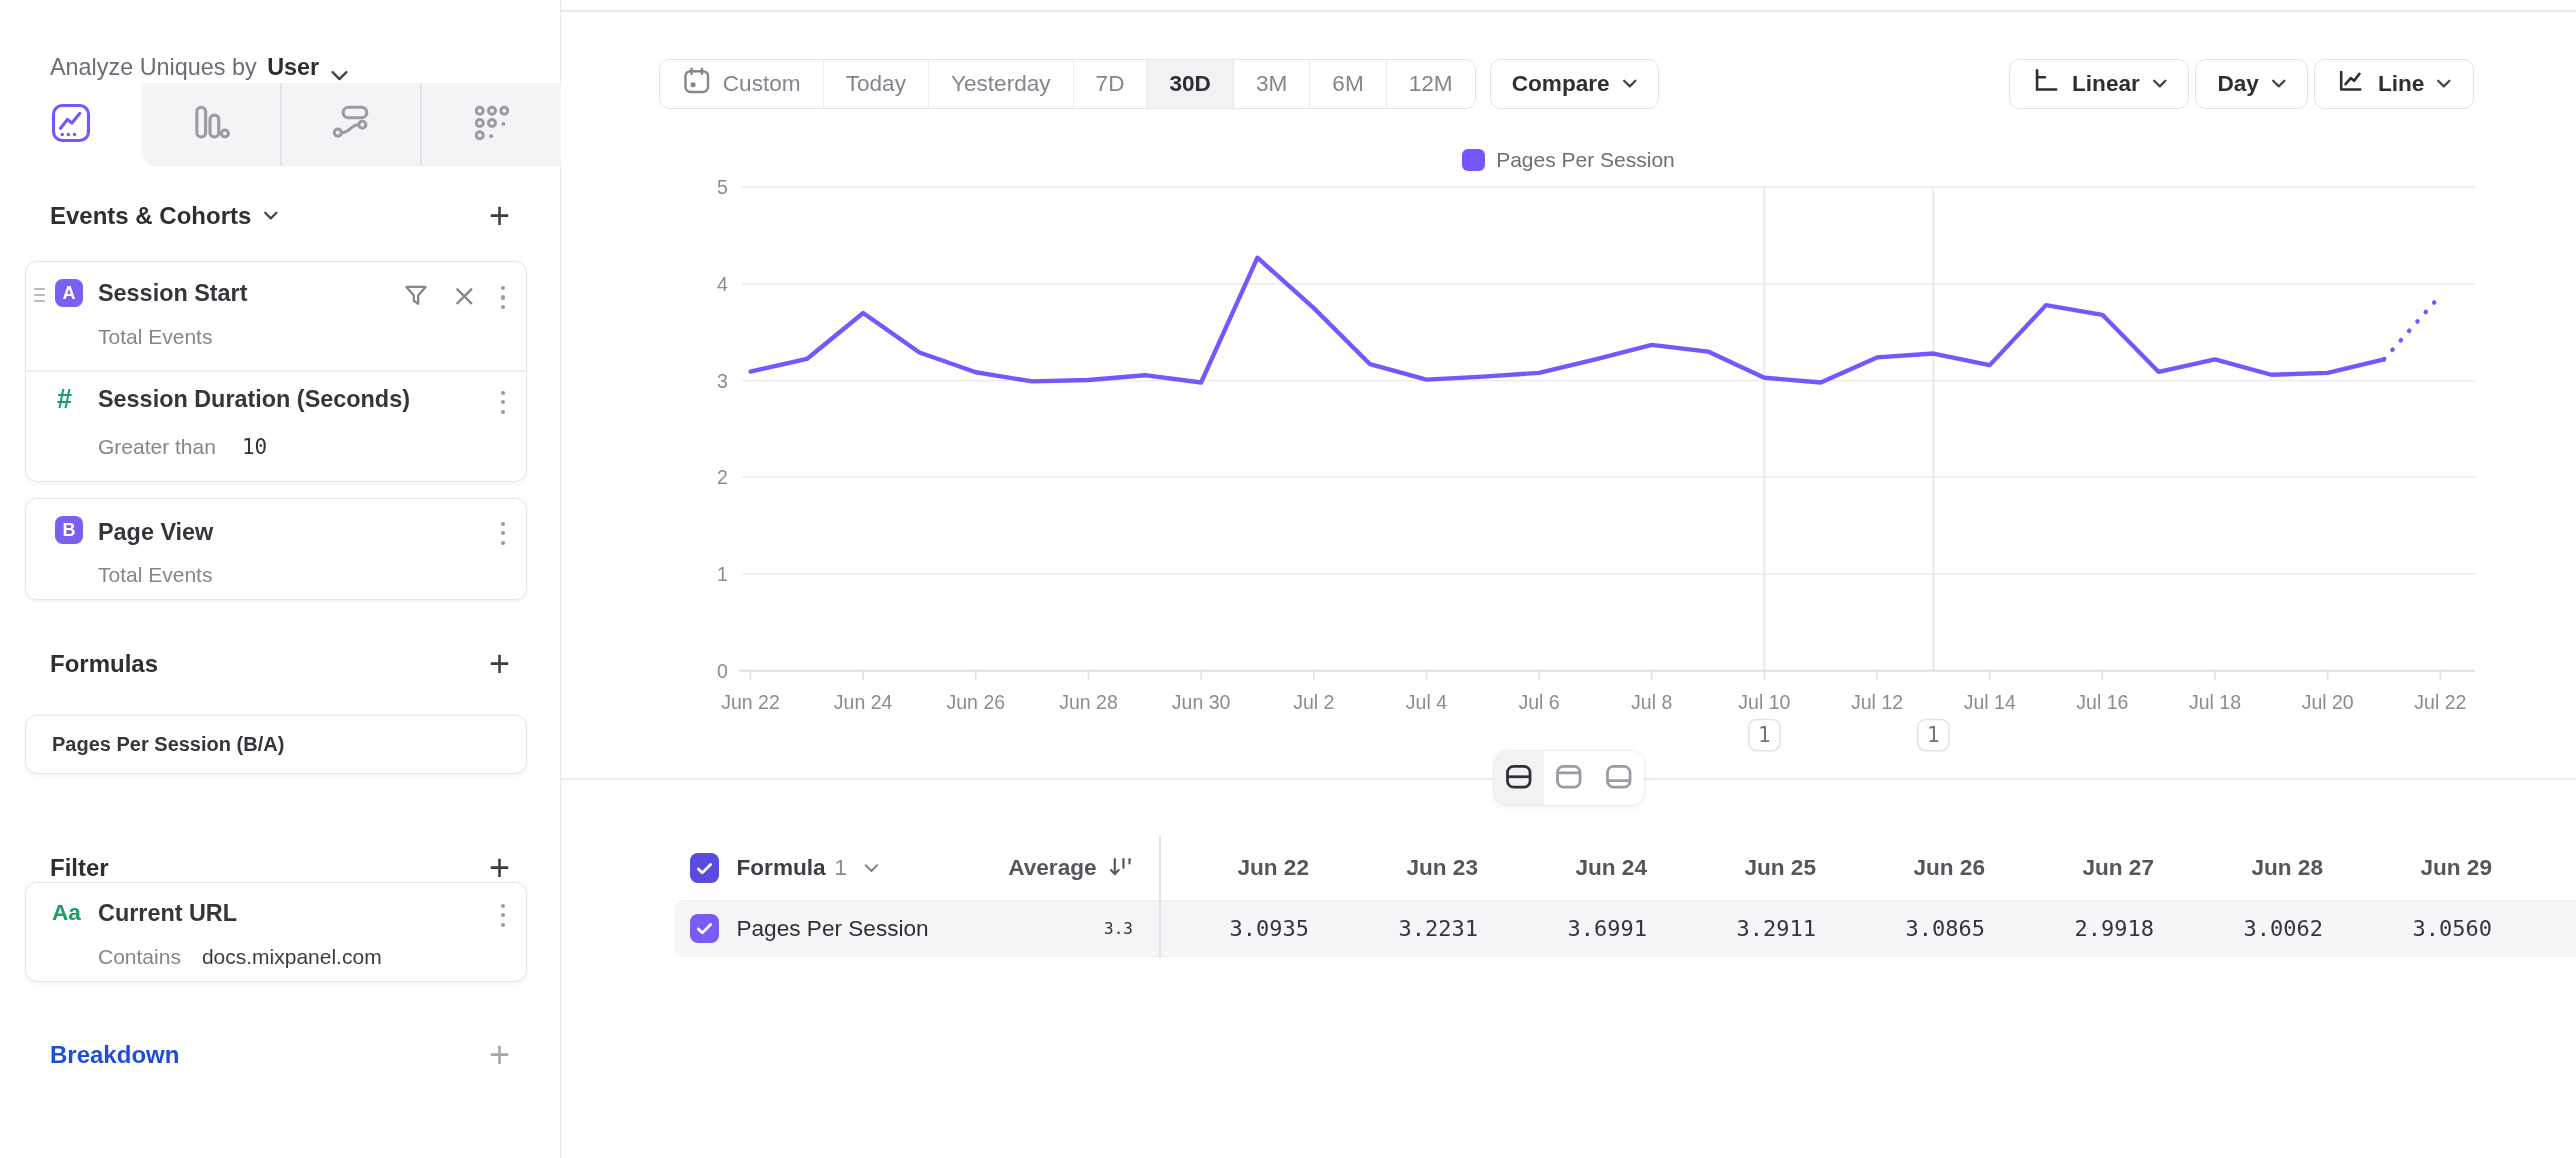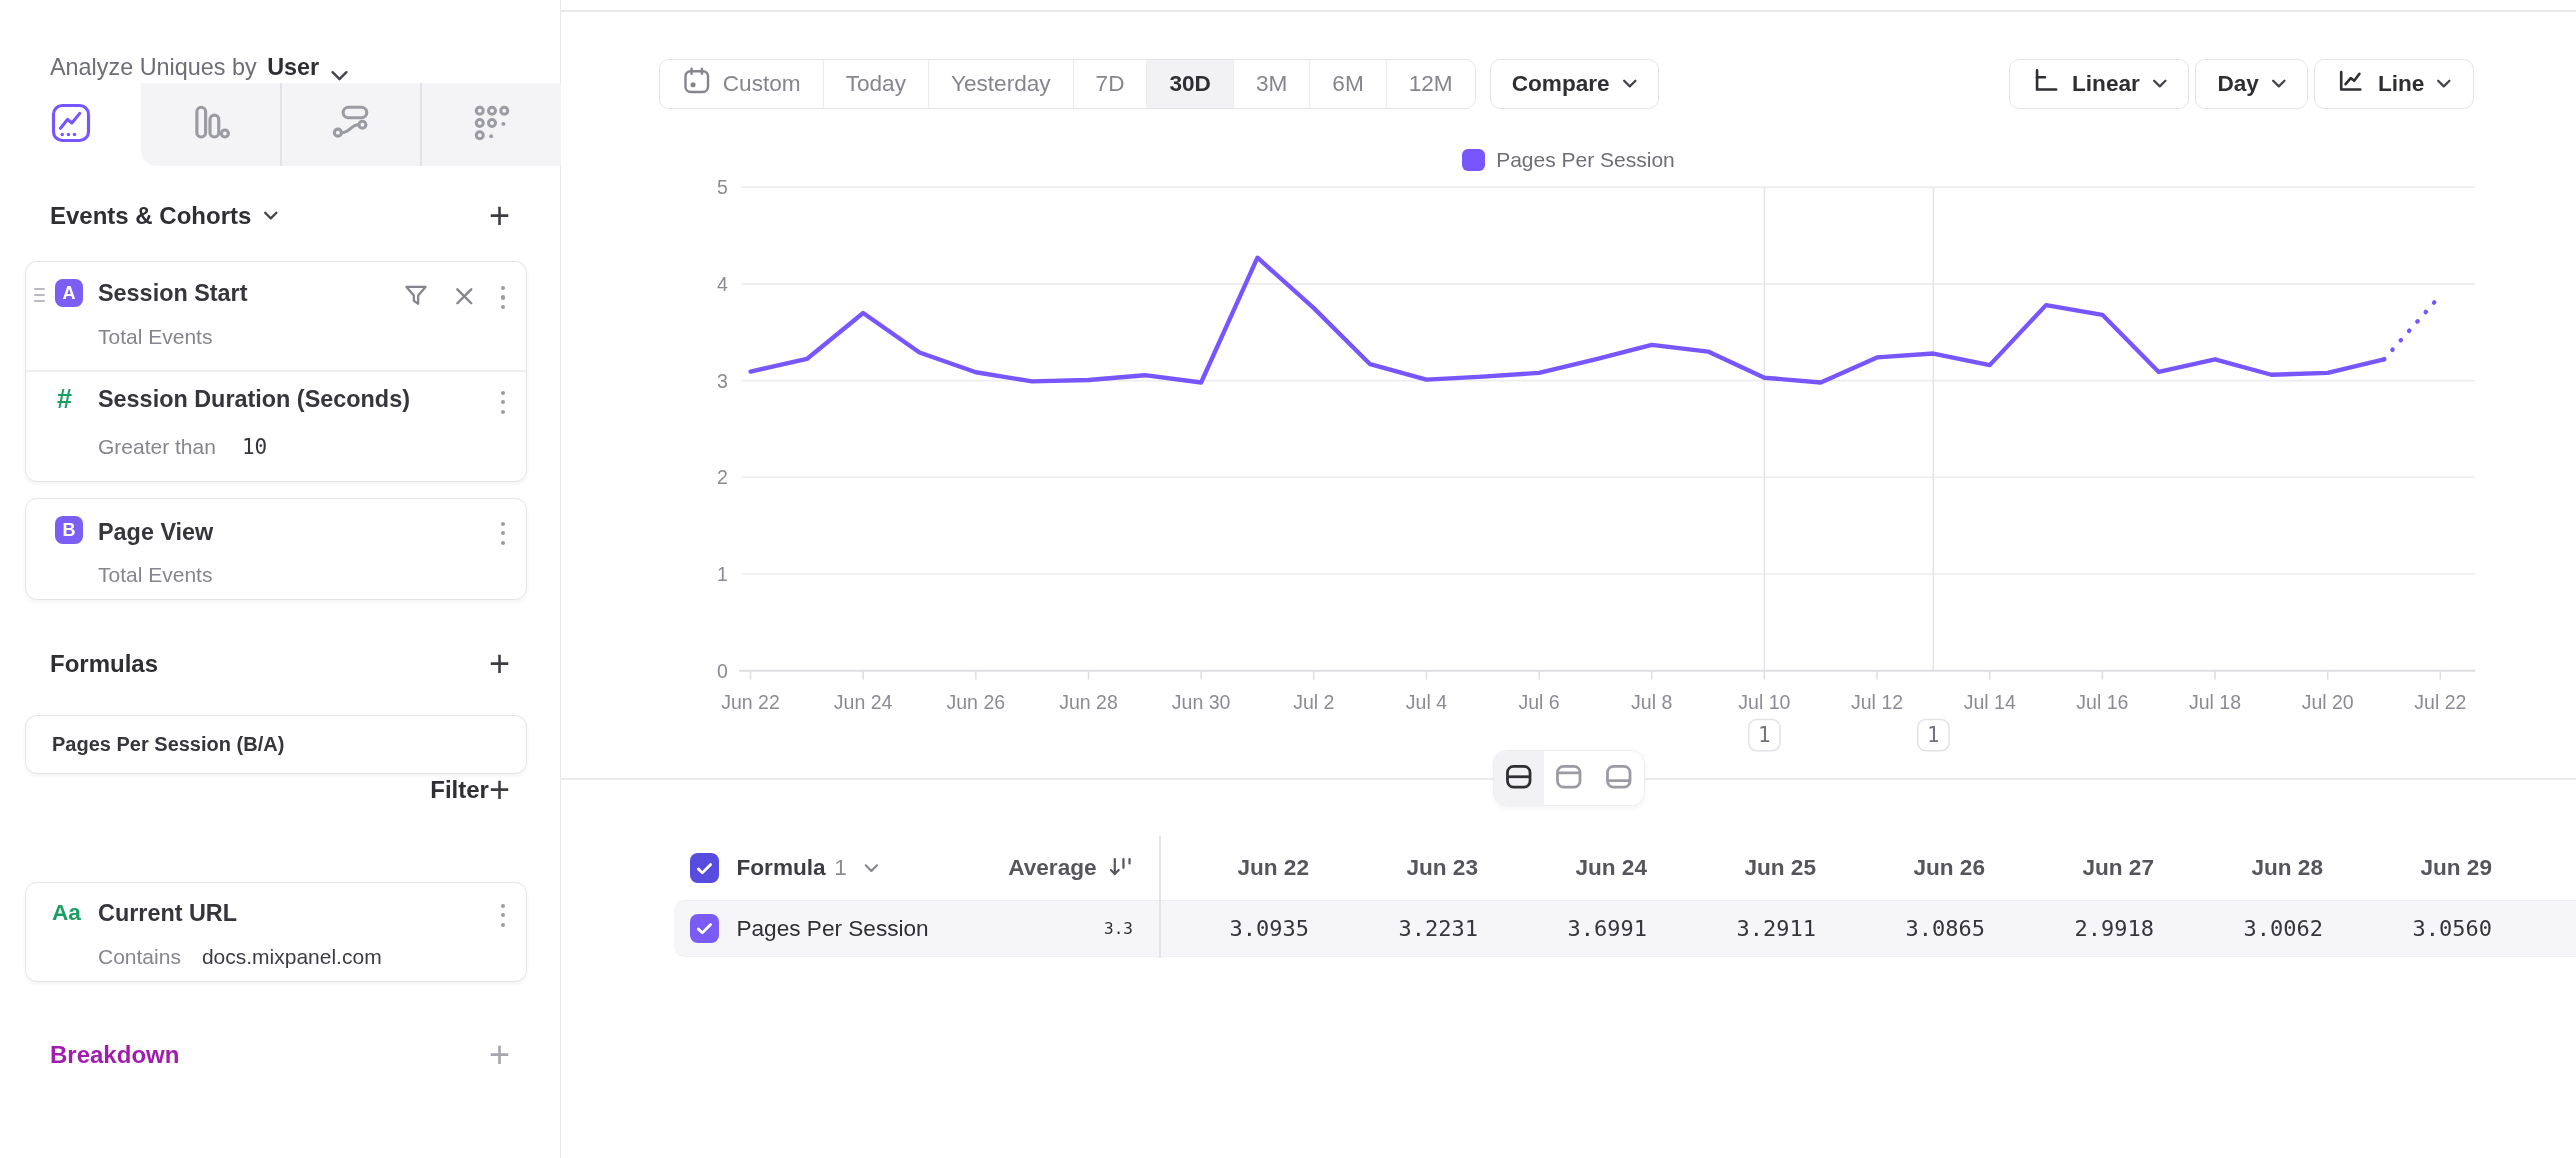--- a/index.html
+++ b/index.html
@@ -20,21 +20,21 @@
   .tabstrip { position:absolute; top:83px; left:0; width:561px; height:83px; display:flex; }
   .tab { display:flex; align-items:center; justify-content:center; cursor:pointer; }
   .tab.selected { width:141px; background:#fff; }
   .tabs-gray { flex:1; display:flex; background:#f4f4f6; border-radius:0 0 0 15.6px; }
   .tabs-gray .tab { flex:1; }
   .tabdiv { width:1.7px; background:#e3e3e7; }
 
   .sec-head { position:absolute; left:50px; right:50px; height:40px; display:flex; align-items:center; justify-content:space-between; }
   .sec-title { font-size:24px; font-weight:700; color:#2f2f33; display:flex; align-items:center; gap:12px; }
   .plus-btn { font-size:36px; font-weight:300; color:#3c3c43; line-height:1; cursor:pointer; }
-  .sec-head.muted .sec-title { color:#a21caf; }
+  .sec-head.muted .sec-title { color:#1d4ed8; }
   .sec-head.muted .plus-btn { color:#a6a6ae; }
 
   .card { position:absolute; left:25px; width:502px; background:#fff; border:1.7px solid #e5e5e9; border-radius:12px;
           box-shadow:0 1.7px 4.3px rgba(25,25,40,.05); }
   .badge { position:absolute; width:28px; height:28px; border-radius:7.8px; background:#7b5ff2; color:#fff;
            font-size:18px; font-weight:700; display:flex; align-items:center; justify-content:center; }
   .card-title { position:absolute; font-size:23.4px; font-weight:700; color:#35353b; }
   .card-sub { position:absolute; font-size:21px; color:#85858d; display:flex; align-items:baseline; }
   .card-sub .val { color:#35353b; }
   .drag { position:absolute; left:7.8px; }
@@ -227,21 +227,21 @@
 
     <div class="sec-head" style="top:644px;">
       <span class="sec-title">Formulas</span>
       <span class="plus-btn">+</span>
     </div>
 
     <div class="card" style="top:715px;height:59px;display:flex;align-items:center;padding-left:26px;">
       <span style="font-size:20px;font-weight:700;color:#35353b;">Pages Per Session (B/A)</span>
     </div>
 
-    <div class="sec-head" style="top:770px;justify-content:flex-end;">
+    <div class="sec-head" style="top:848px;">
       <span class="sec-title">Filter</span>
       <span class="plus-btn">+</span>
     </div>
 
     <div class="card" style="top:882px;height:100px;">
       <span class="green-ico" style="left:26px;top:17.4px;font-size:22.6px;">Aa</span>
       <span class="card-title" style="left:72px;top:16.5px;">Current URL</span>
       <span class="acticons" style="top:19px;">
         <span class="kebab">
             <i></i>

